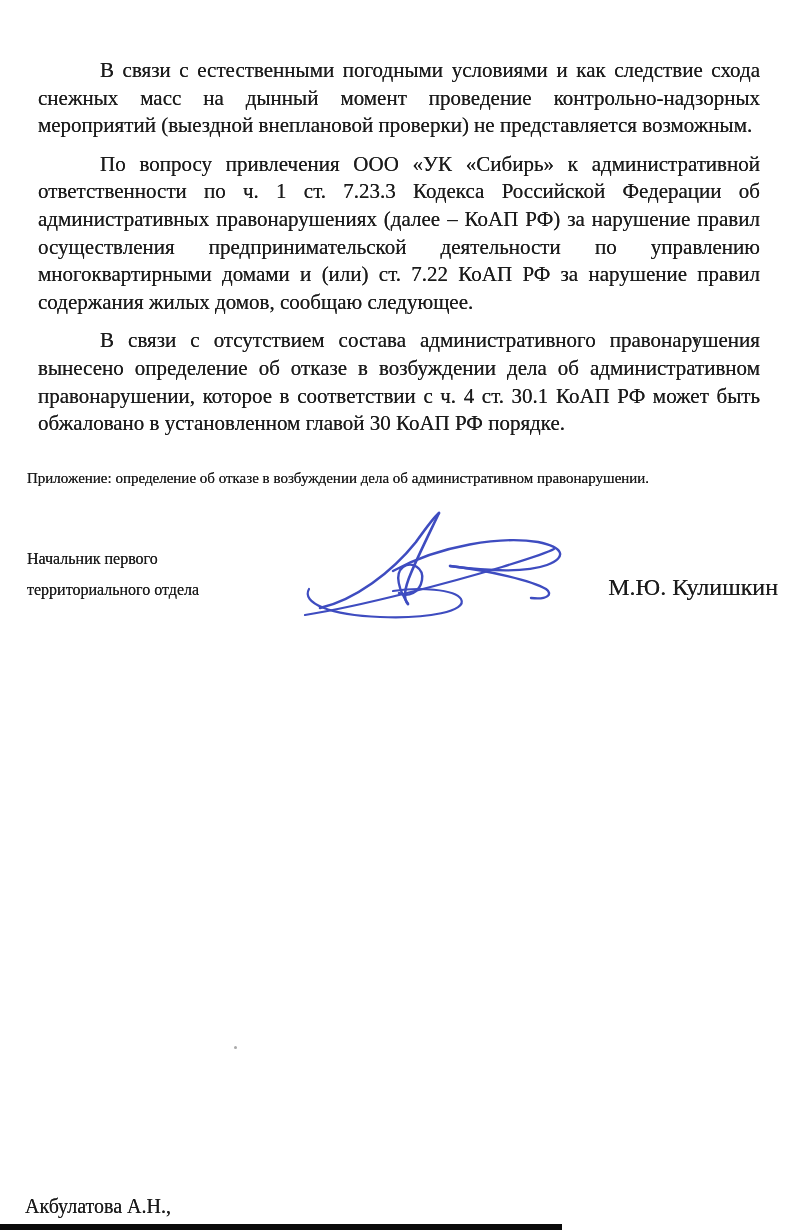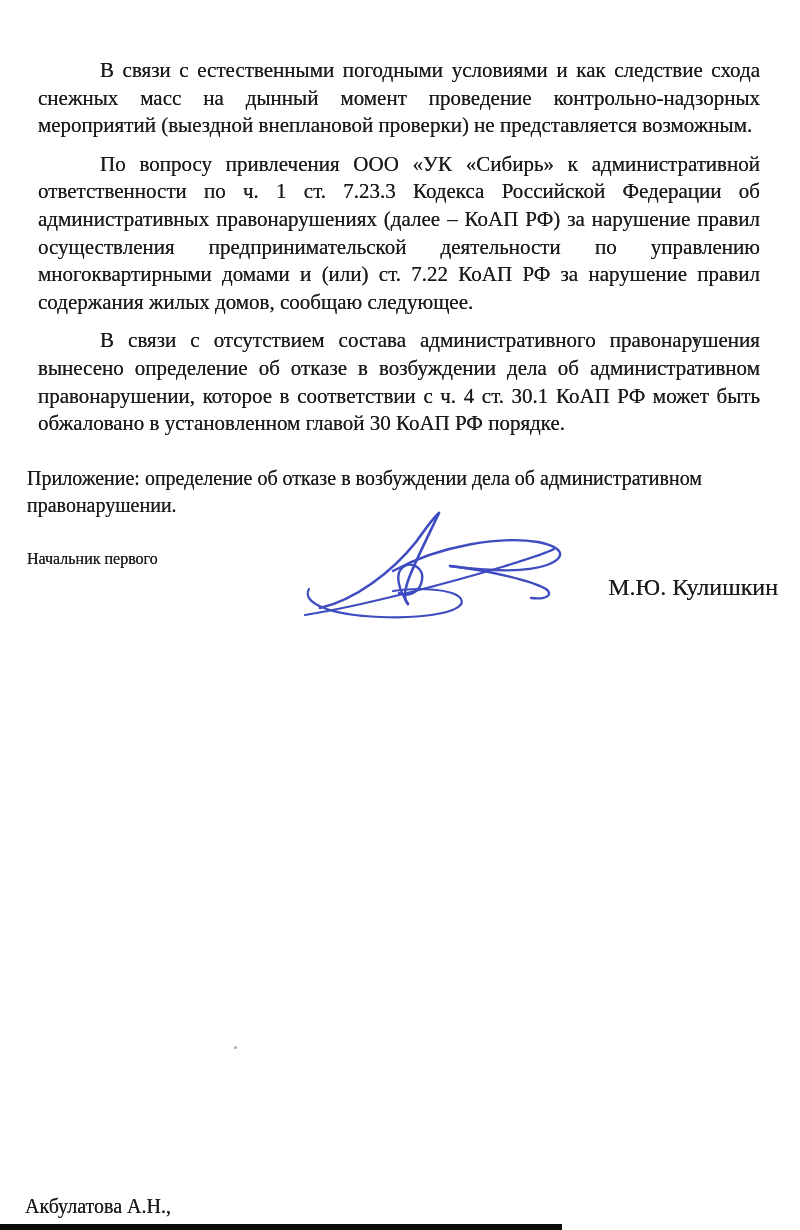--- a/index.html
+++ b/index.html
@@ -19,21 +19,21 @@
   p.body-para {
     margin:11px;
     font-size:21px;
     line-height:27.6px;
     text-align:justify;
     text-indent:62px;
     text-shadow:0 0 0.5px rgba(10,10,10,0.85);
   }
   p.attach-para {
     margin:27px 0 0 0;
-    font-size:20px;
+    font-size:15px;
     line-height:27.6px;
     text-align:left;
     text-indent:0;
     text-shadow:0 0 0.5px rgba(10,10,10,0.85);
   }
 
   .sig-title {
     position:absolute; left:27px; top:543px;
     font-size:16px; line-height:31px;
     text-shadow:0 0 0.5px rgba(10,10,10,0.85);
@@ -79,20 +79,21 @@
 
   <div class="content">
     <p class="body-para">В связи с естественными погодными условиями и как следствие схода снежных масс на дынный момент проведение контрольно-надзорных мероприятий (выездной внеплановой проверки) не представляется возможным.</p>
     <p class="body-para">По вопросу привлечения ООО «УК «Сибирь» к административной ответственности по ч. 1 ст. 7.23.3 Кодекса Российской Федерации об административных правонарушениях (далее – КоАП РФ) за нарушение правил осуществления предпринимательской деятельности по управлению многоквартирными домами и (или) ст. 7.22 КоАП РФ за нарушение правил содержания жилых домов, сообщаю следующее.</p>
     <p class="body-para">В связи с отсутствием состава административного правонарушения вынесено определение об отказе в возбуждении дела об административном правонарушении, которое в соответствии с ч. 4 ст. 30.1 КоАП РФ может быть обжаловано в установленном главой 30 КоАП РФ порядке.</p>
     <p class="attach-para">Приложение: определение об отказе в возбуждении дела об административном правонарушении.</p>
   </div>
 
   <div class="sig-title">
     <span>Начальник первого</span>
+    <span>территориального отдела</span>
   </div>
 
   <svg class="sig-autograph" viewBox="0 0 282 112" xmlns="http://www.w3.org/2000/svg">
     <g fill="none" stroke-linecap="round" stroke-linejoin="round" stroke="#3e4cc0">
       <path stroke-width="2.6" d="M20,98 C55,90 92,62 116,32 C126,18 133,8 139,3"></path>
       <path stroke-width="2.6" d="M139,3 C131,20 119,44 111,63 C105,77 103,89 108,94"></path>
       <path stroke-width="2.4" d="M108,94 C99,80 94,64 103,57 C112,51 124,58 122,70 C120,82 108,88 99,83"></path>
       <path stroke-width="2.4" d="M93,61 C140,35 202,26 238,32 C263,37 268,47 247,55 C222,64 180,60 150,56"></path>
       <path stroke-width="2.4" d="M150,56 C192,61 232,71 246,79 C253,84 248,90 231,88"></path>
       <path stroke-width="2.2" d="M9,79 C1,93 30,105 80,107 C128,109 168,101 161,89 C155,79 118,77 93,81"></path>

